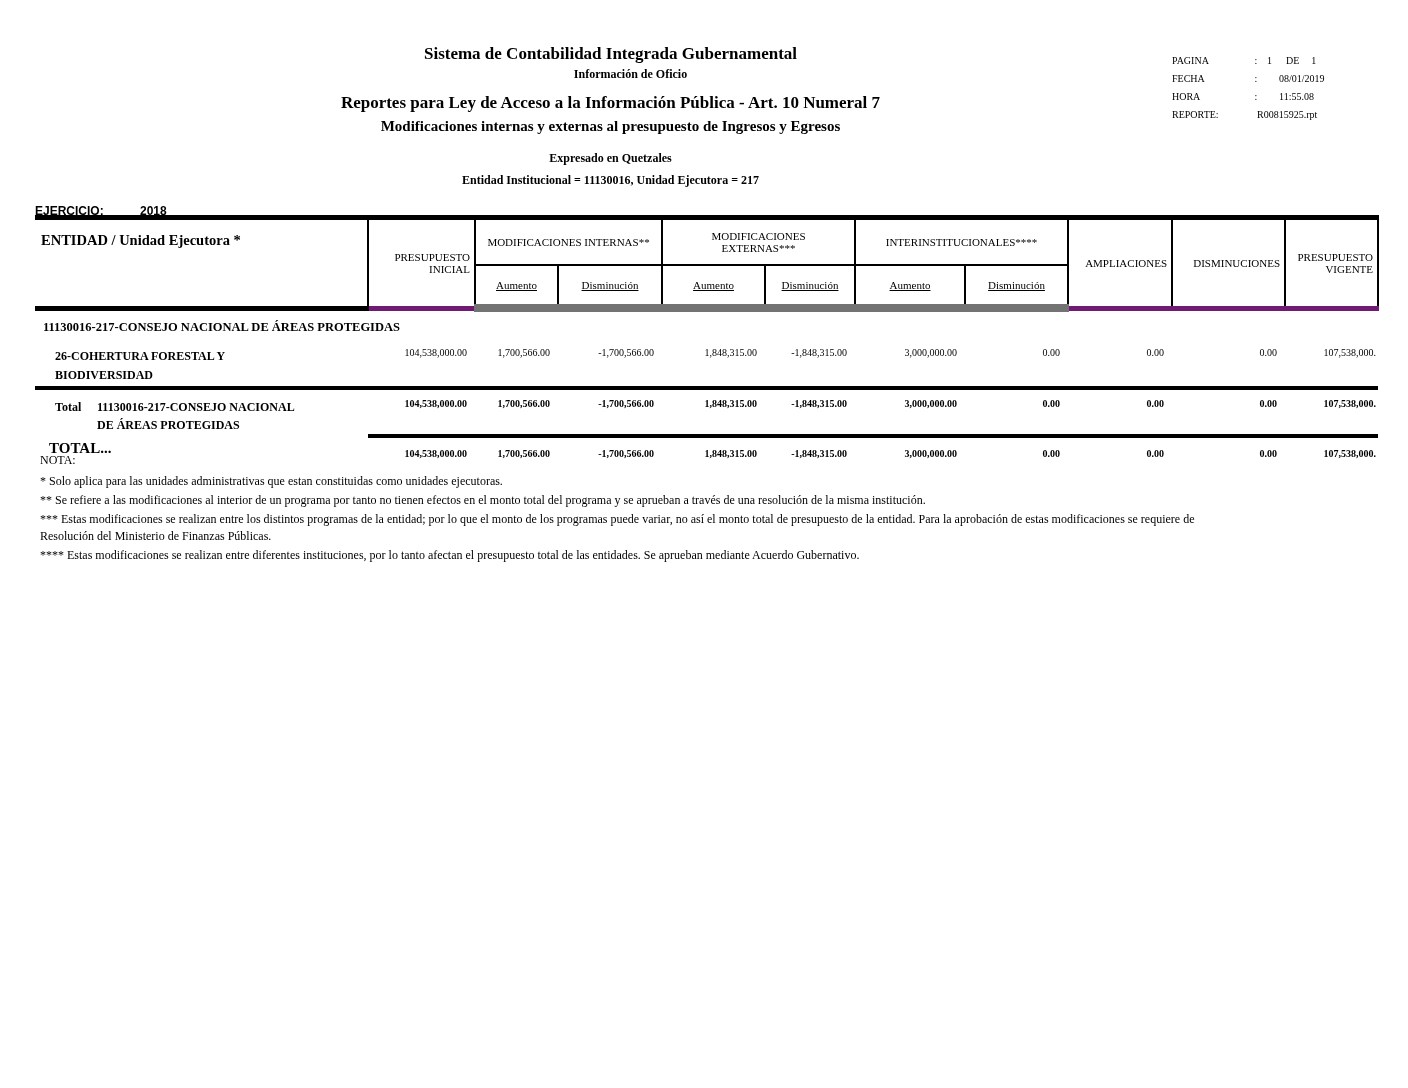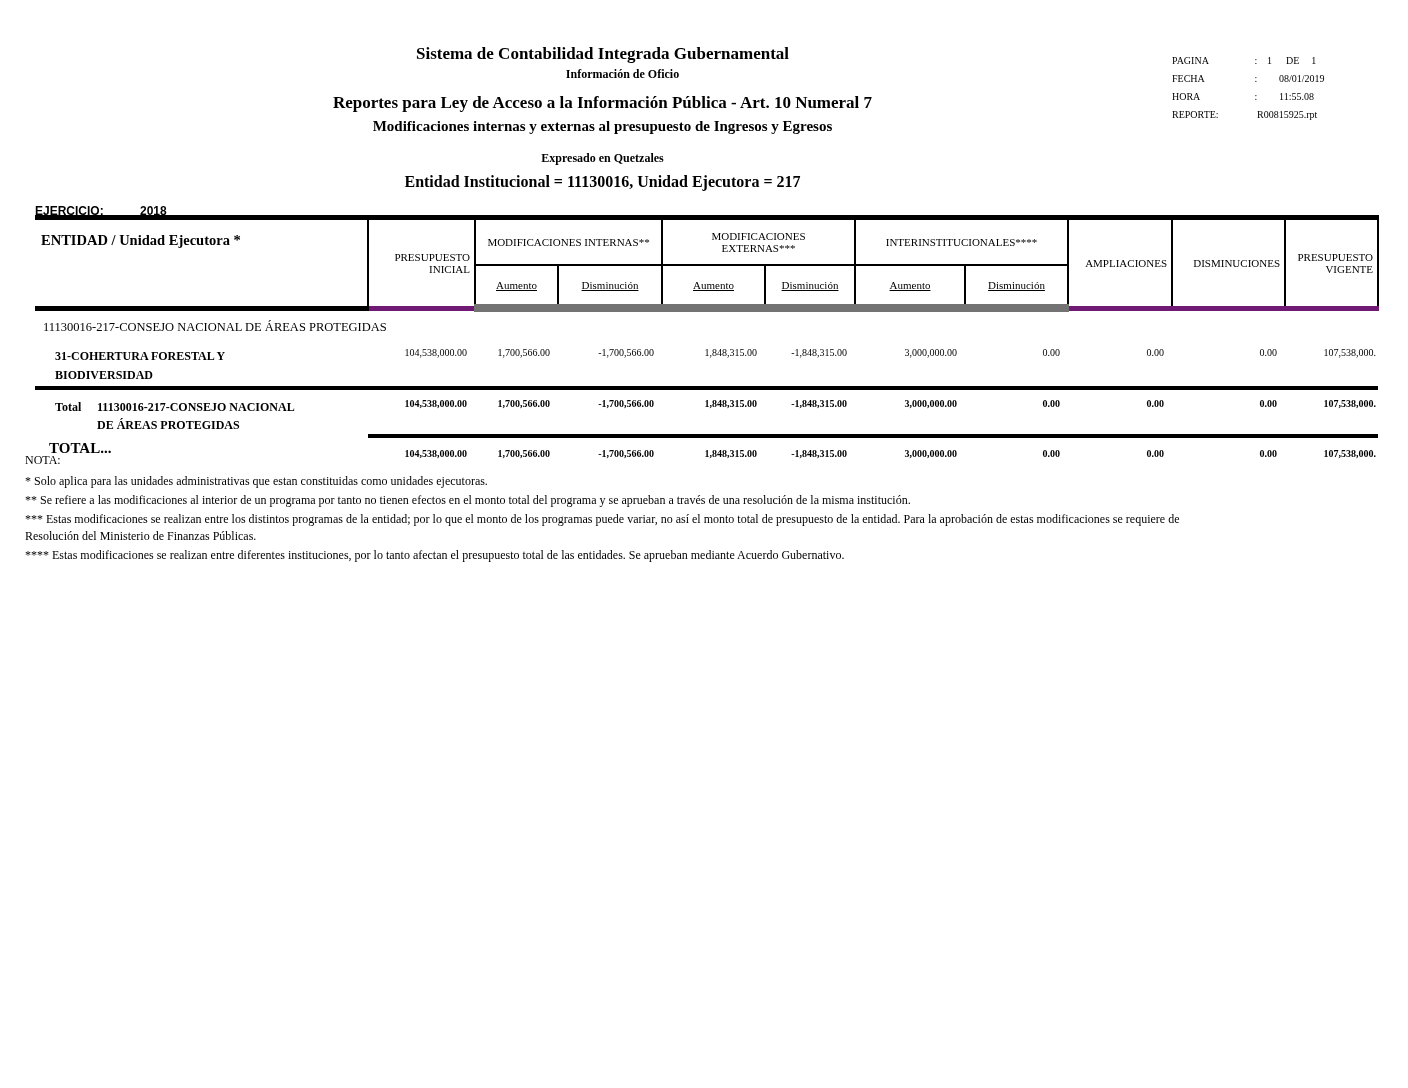--- a/index.html
+++ b/index.html
@@ -1,28 +1,28 @@
 <!DOCTYPE html>
 <html><head>
 <meta charset="utf-8">
 <style>
   html,body{margin:0;padding:0;background:#ffffff;}
   .page{position:relative;width:1408px;height:1088px;background:#ffffff;color:#000;
         font-family:"Liberation Serif",serif;overflow:hidden;}
 
   
-  .center-head{position:absolute;left:0;top:44px;width:1205px;text-align:center;}
+  .center-head{position:absolute;left:8px;top:44px;width:1205px;text-align:center;}
   .ch-title{font-size:17px;font-weight:bold;}
   .ch-sub{font-size:12px;font-weight:bold;margin-top:3px;padding-left:40px;}
   .ch-l3{font-size:17px;font-weight:bold;margin-top:11px;}
   .ch-l4{font-size:15px;font-weight:bold;margin-top:5px;}
   .ch-cur{font-size:12px;font-weight:bold;margin-top:16px;}
   .ch-period{font-size:12px;font-weight:bold;margin-top:9px;}
   .ch-period span{margin:0 8px;}
-  .ch-entity{font-size:16px;font-weight:bold;margin-top:7px;}
+  .ch-entity{font-size:12px;font-weight:bold;margin-top:7px;}
 
   
   .meta{position:absolute;left:1172px;top:55px;width:228px;font-size:10px;font-weight:normal;}
   .meta-row{display:flex;margin-bottom:7px;white-space:nowrap;}
   .m-label{width:73px;}
   .m-colon{width:22px;text-align:center;}
   .m-val{}
   .m-de{margin:0 12px 0 14px;}
   .m-right{margin-left:12px;}
 
@@ -42,33 +42,33 @@
         font-weight:bold;font-size:14.5px;text-align:left;vertical-align:top;
         padding:12px 4px 0 6px;}
   .rpt thead th.rowspan2{border-bottom:5px solid #701a75;text-align:right;}
   .rpt thead th.grp{border-bottom:2px solid #000;height:40px;vertical-align:middle;}
   .rpt thead th.sub{height:34px;text-decoration:underline;}
   .rpt thead th .wrap-narrow{display:inline-block;max-width:125px;}
 
   .rpt td{font-size:10px;text-align:right;vertical-align:top;padding:2px 8px 2px 2px;}
   td.lbl{text-align:left;font-weight:bold;font-size:12px;padding-left:20px;}
   td.vig{padding-right:2px;}
-  tr.section-row td{text-align:left;font-weight:normal;font-size:12.5px;
+  tr.section-row td{text-align:left;font-weight:bold;font-size:12.5px;
         padding:8px 0 4px 8px;}
   tr.data-row td{padding-top:8px;}
   tr.data-row td.lbl{line-height:1.55;}
   tr.total-row td{border-top:4px solid #000;padding-top:8px;font-weight:bold;}
   tr.total-row td.lbl{padding-left:20px;line-height:1.5;}
   .total-flex{display:flex;}
   .total-prefix{width:42px;font-weight:bold;}
   tr.grand-row td{border-top:4px solid #000;padding-top:10px;font-weight:bold;padding-bottom:10px;}
   tr.grand-row td.lbl{border-top:none;font-size:15px;padding-left:14px;padding-top:4px;}
 
   
-  .notes{position:absolute;left:25px;top:452px;width:1165px;font-size:12px;line-height:1.42;}
+  .notes{position:absolute;left:40px;top:452px;width:1165px;font-size:12px;line-height:1.42;}
   .notes-title{margin-bottom:4px;}
   .note-item{margin-bottom:2px;}
 </style>
 </head>
 <body>
 
 <div class="page">
 
   <div class="center-head">
     <div class="ch-title">Sistema de Contabilidad Integrada Gubernamental</div>
@@ -141,21 +141,21 @@
         <th class="sub">Aumento</th>
         <th class="sub">Disminución</th>
       </tr>
     </thead>
     <tbody>
       <tr class="section-row">
         <td colspan="11">11130016-217-CONSEJO NACIONAL DE ÁREAS PROTEGIDAS</td>
       </tr>
       <tr class="data-row">
         <td class="lbl">
-          <div>31-COHERTURA FORESTAL Y</div>
+          <div>26-COHERTURA FORESTAL Y</div>
           <div>BIODIVERSIDAD</div>
         </td>
         <td>104,538,000.00</td>
         <td>1,700,566.00</td>
         <td>-1,700,566.00</td>
         <td>1,848,315.00</td>
         <td>-1,848,315.00</td>
         <td>3,000,000.00</td>
         <td>0.00</td>
         <td>0.00</td>

